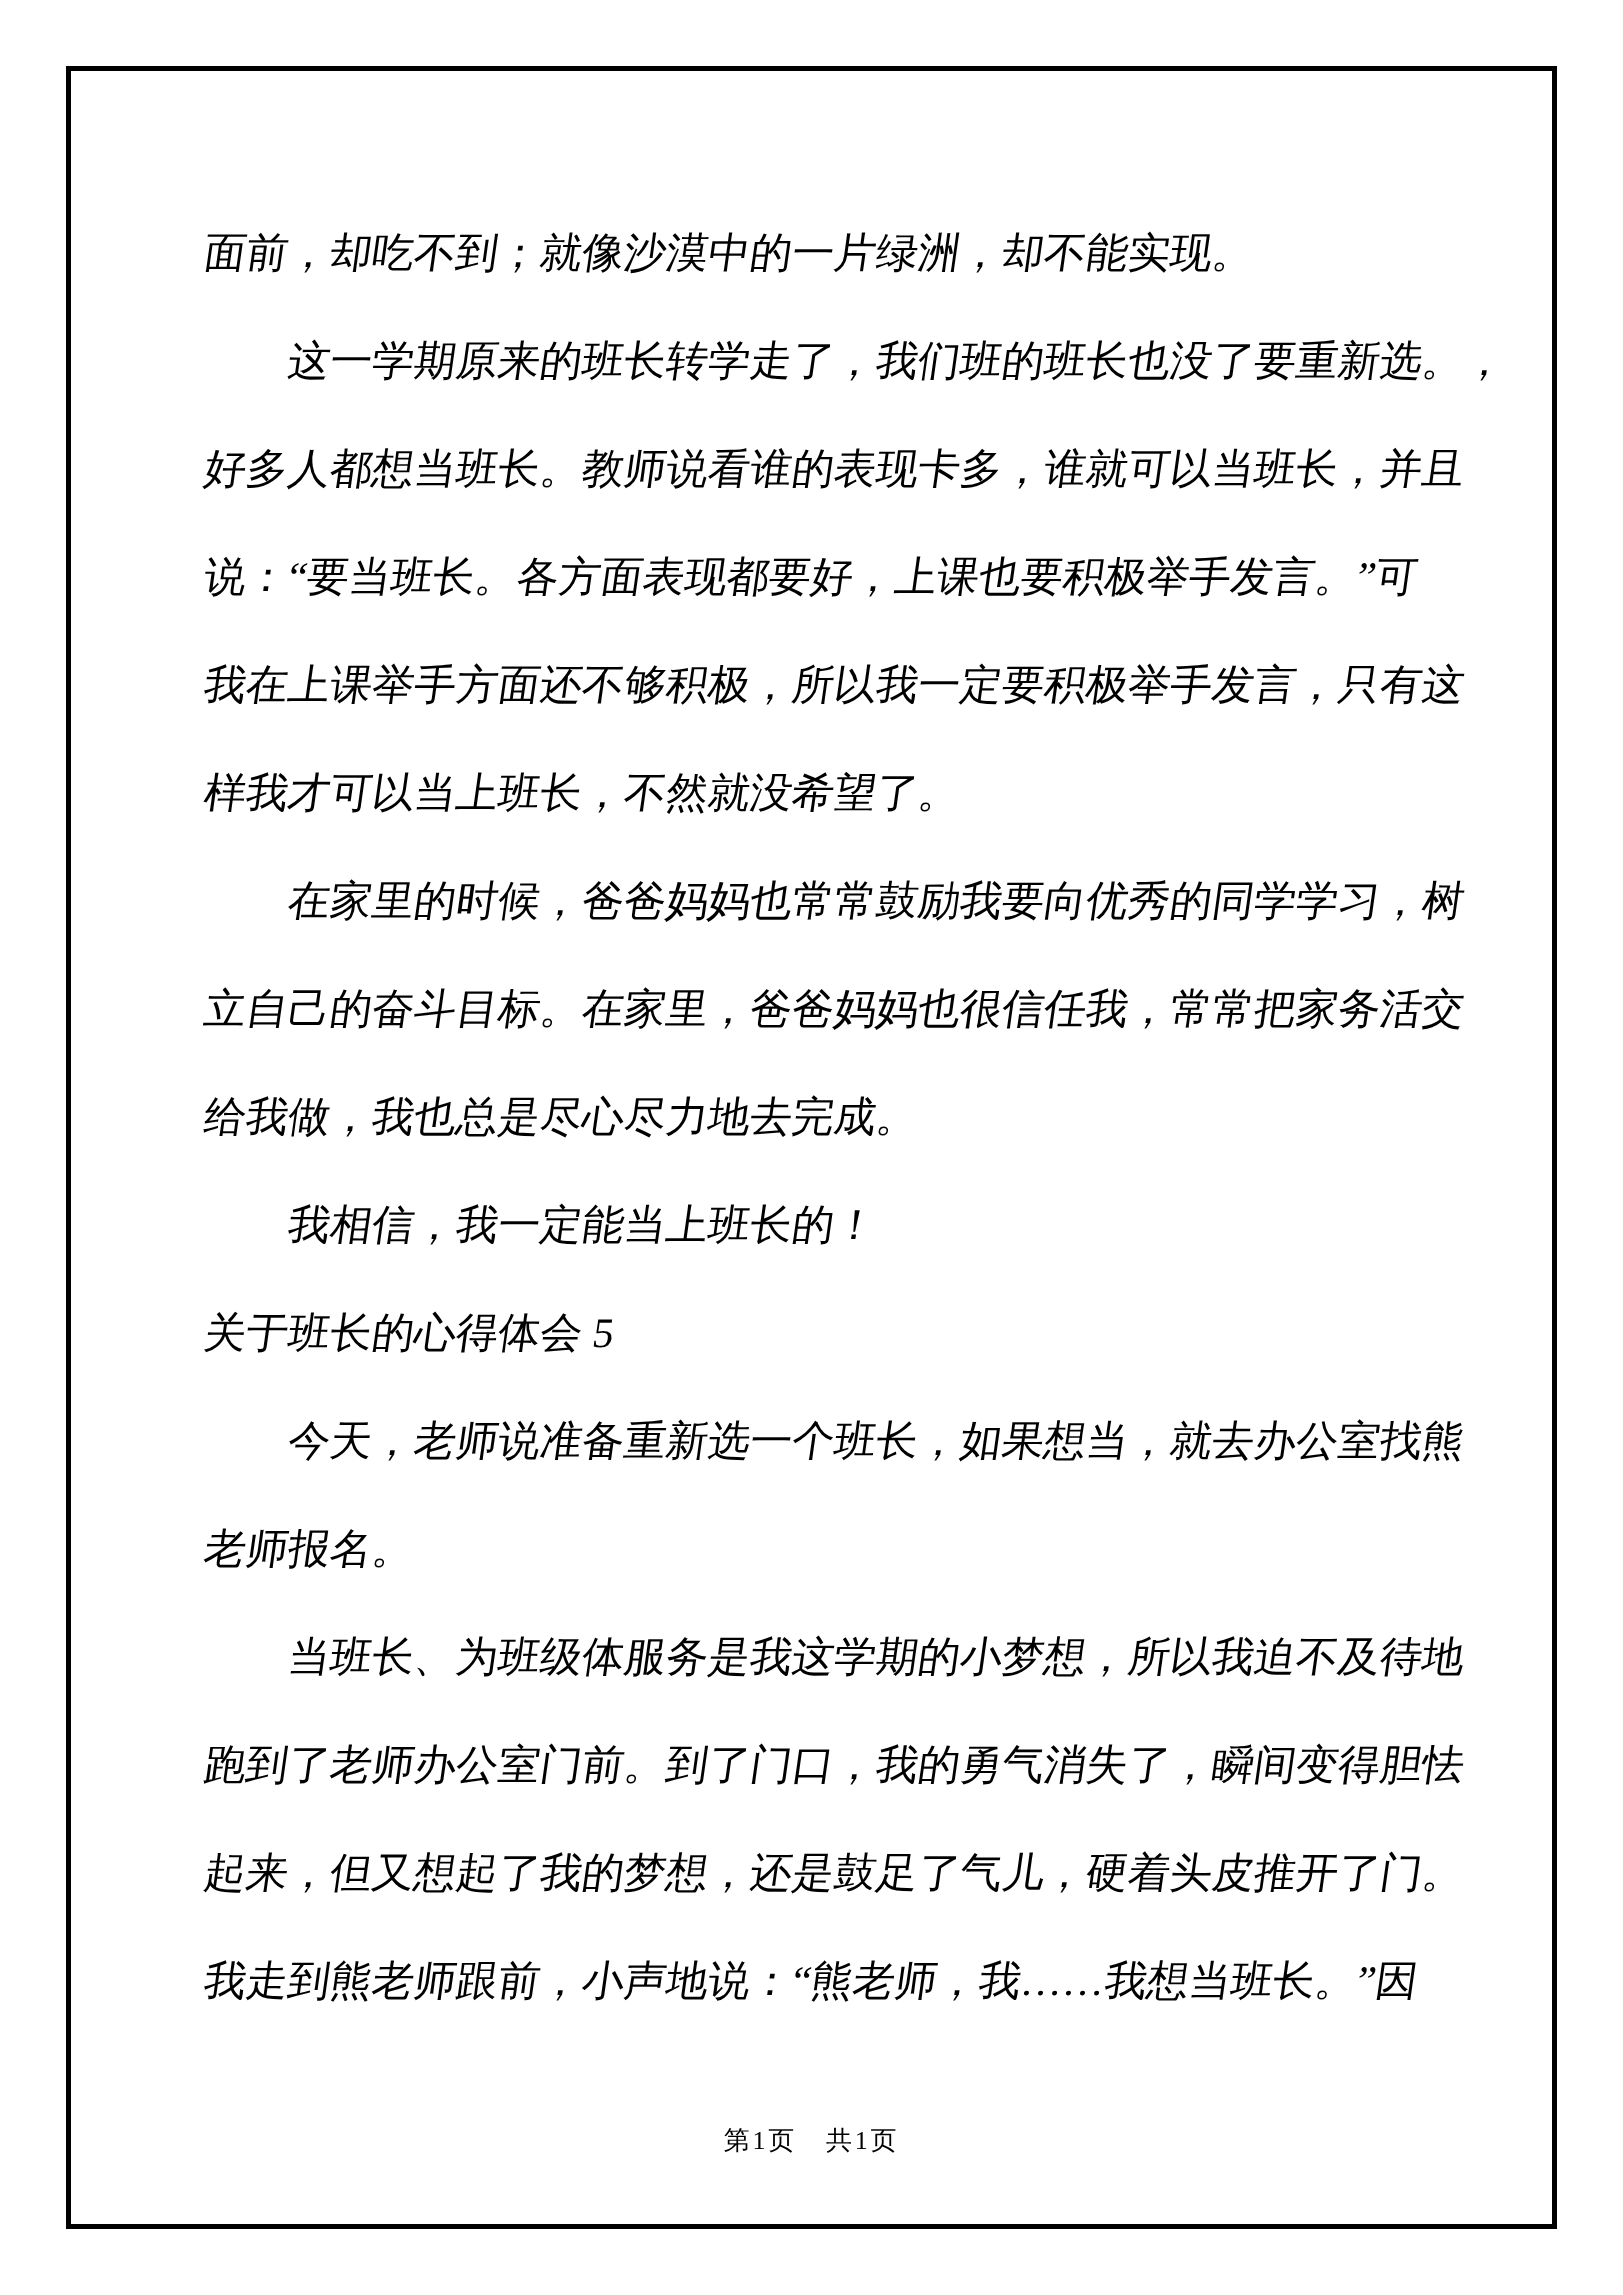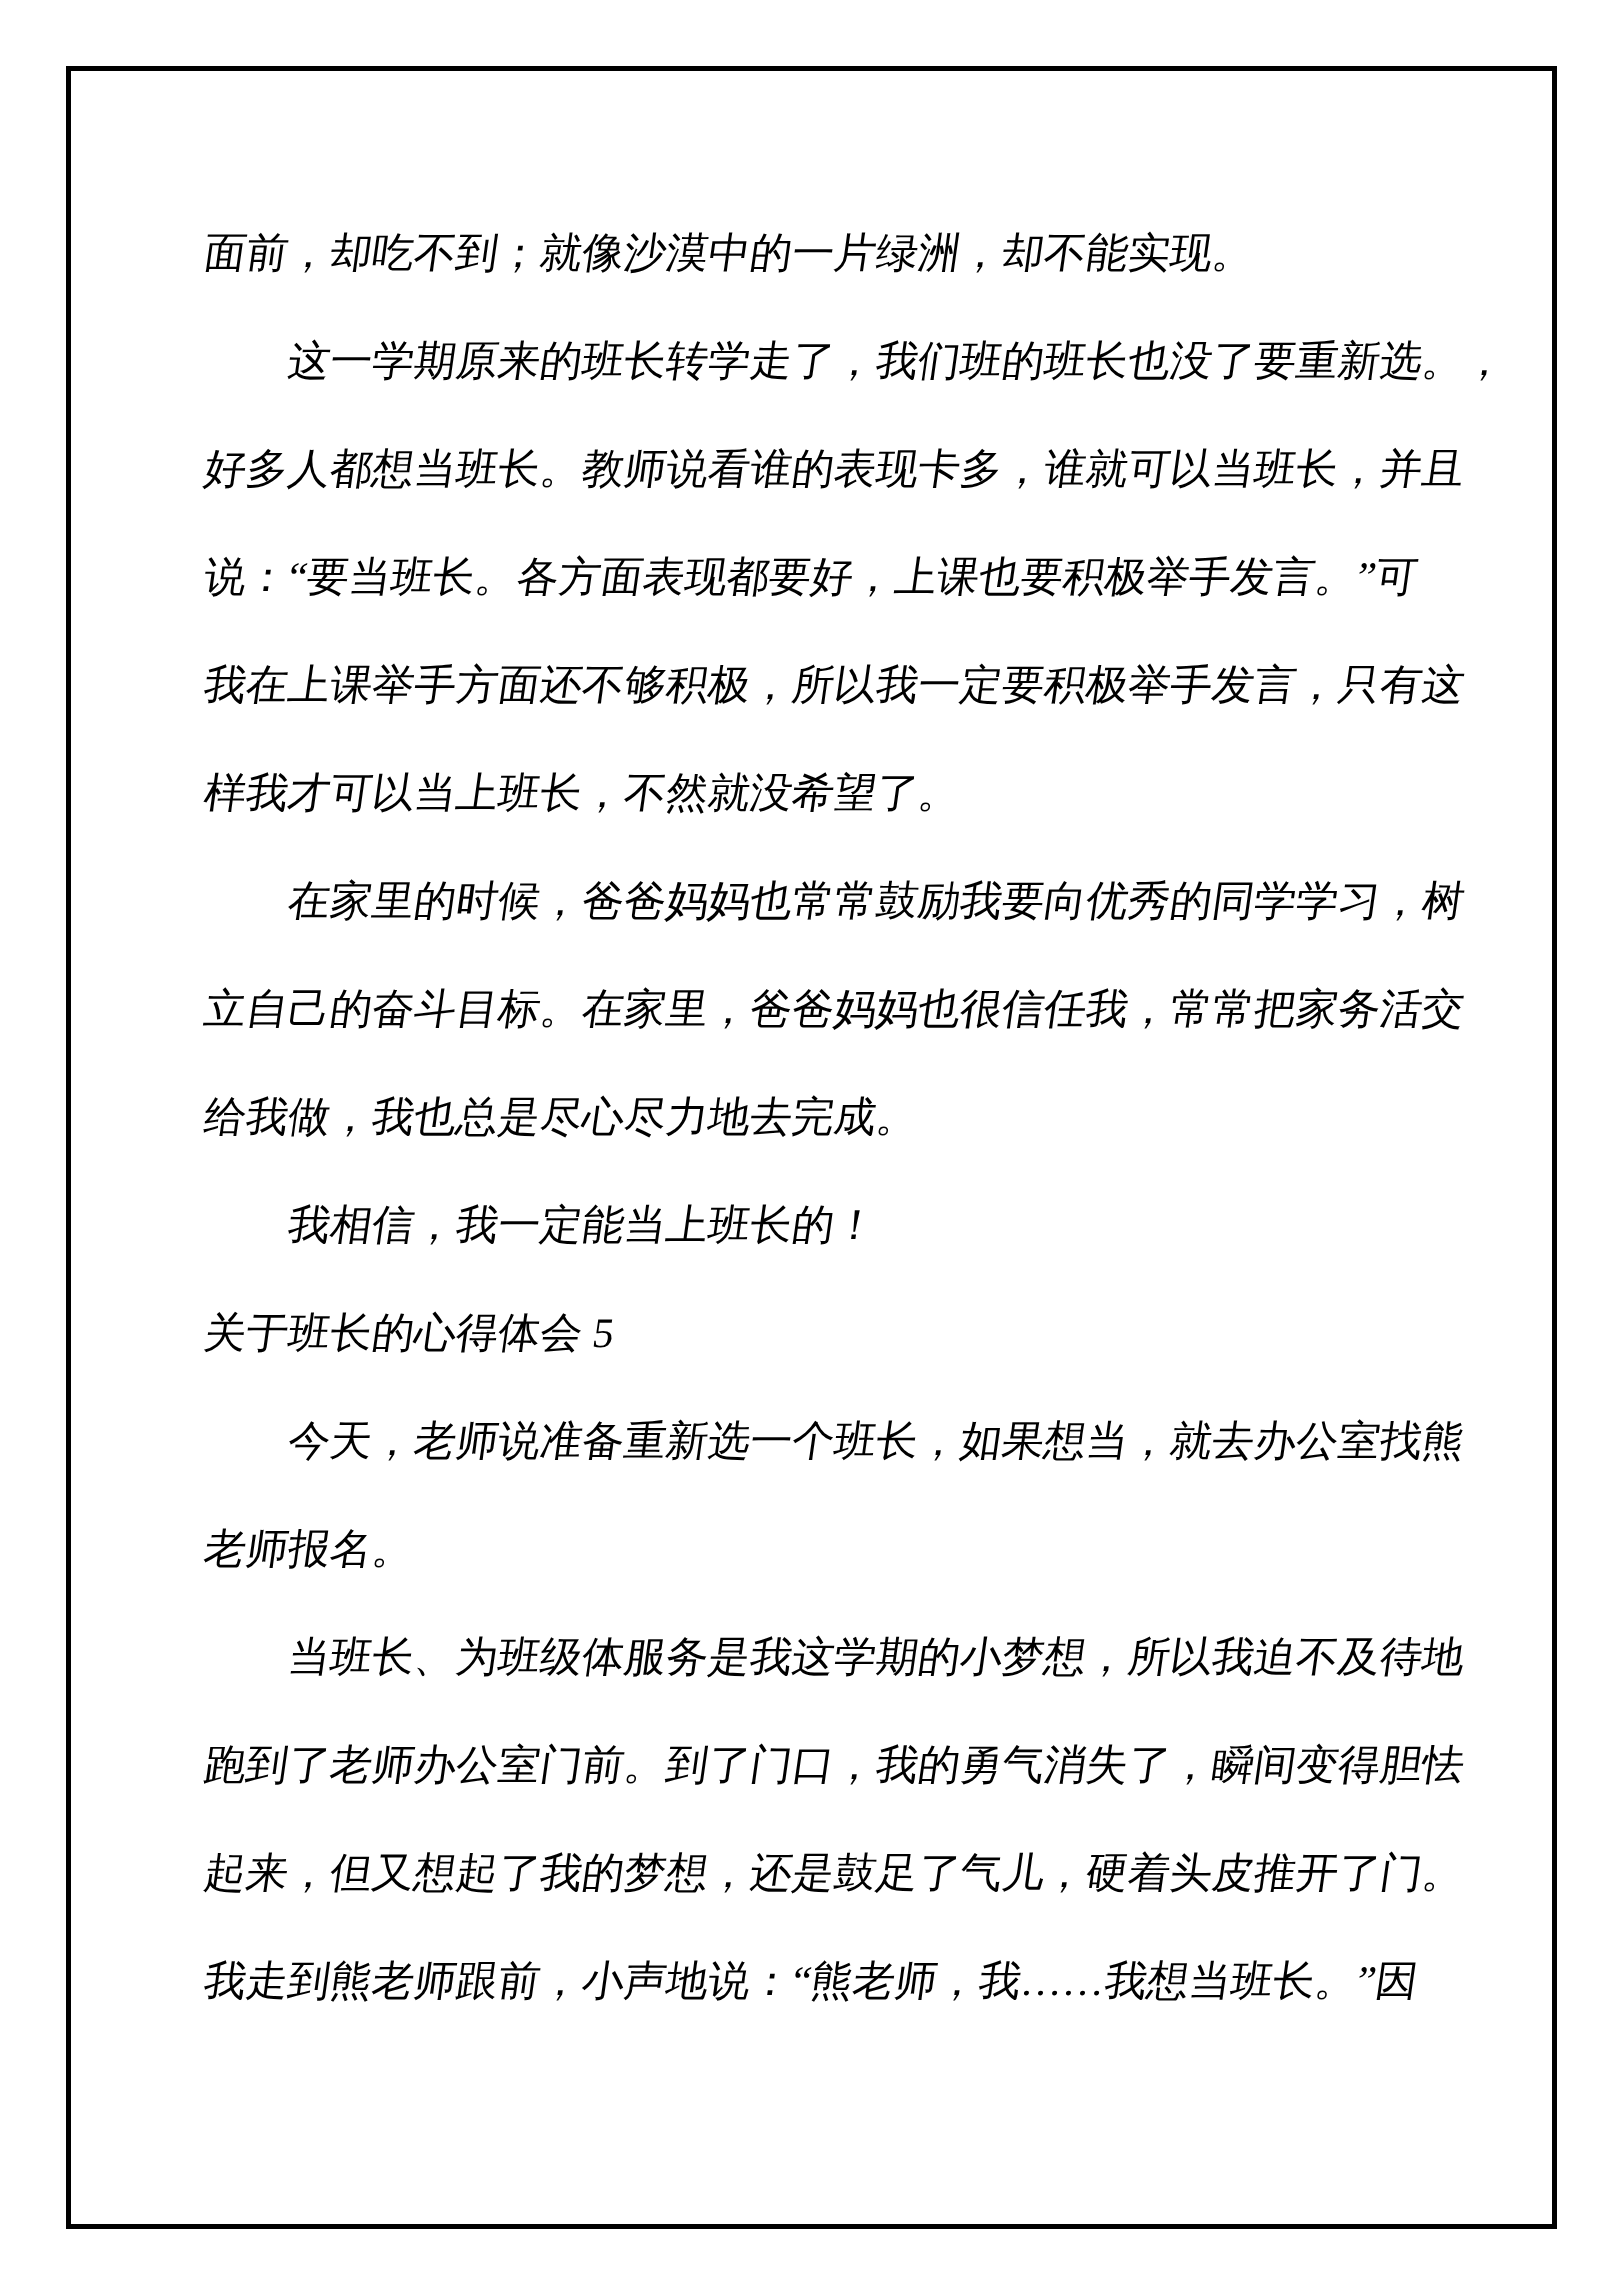--- a/index.html
+++ b/index.html
@@ -74,15 +74,16 @@
     <div class="text-line">　　我相信，我一定能当上班长的！</div>
     <div class="text-line">关于班长的心得体会 5</div>
     <div class="text-line">　　今天，老师说准备重新选一个班长，如果想当，就去办公室找熊</div>
     <div class="text-line">老师报名。</div>
     <div class="text-line">　　当班长、为班级体服务是我这学期的小梦想，所以我迫不及待地</div>
     <div class="text-line">跑到了老师办公室门前。到了门口，我的勇气消失了，瞬间变得胆怯</div>
     <div class="text-line">起来，但又想起了我的梦想，还是鼓足了气儿，硬着头皮推开了门。</div>
     <div class="text-line">我走到熊老师跟前，小声地说：“熊老师，我……我想当班长。”因</div>
   </div>
 
+  <div class="page-footer">第1页　共1页</div>
 
 </div>
 
 
 </body></html>

